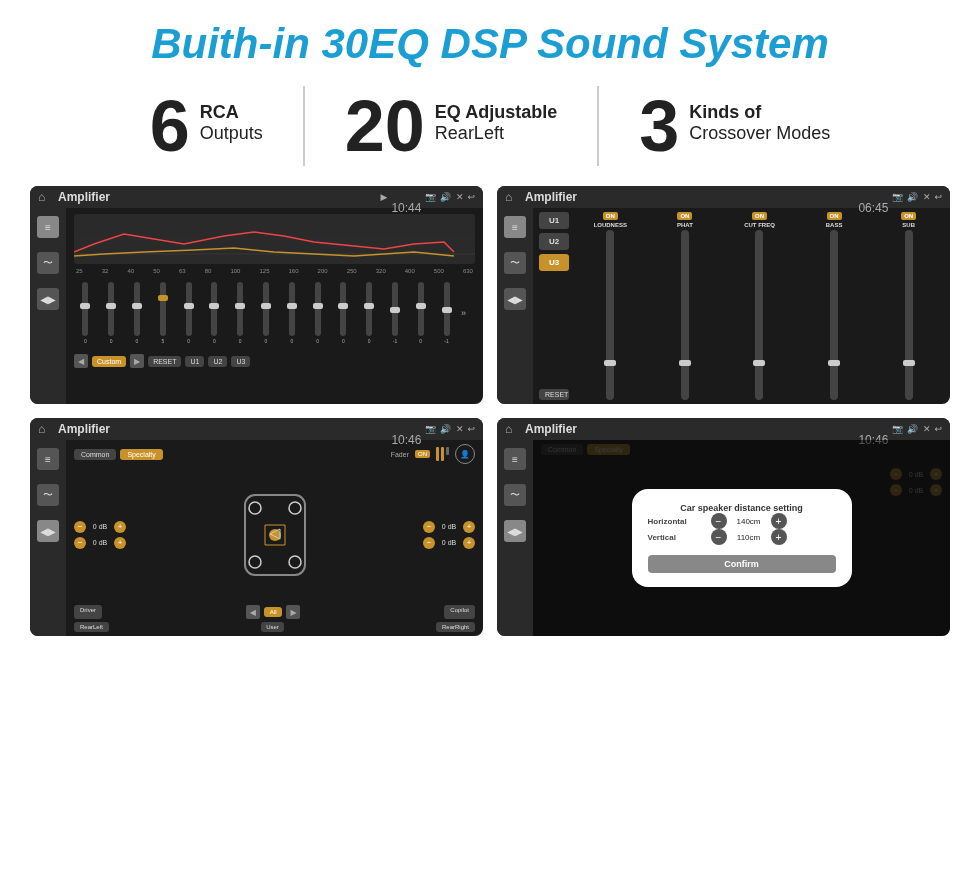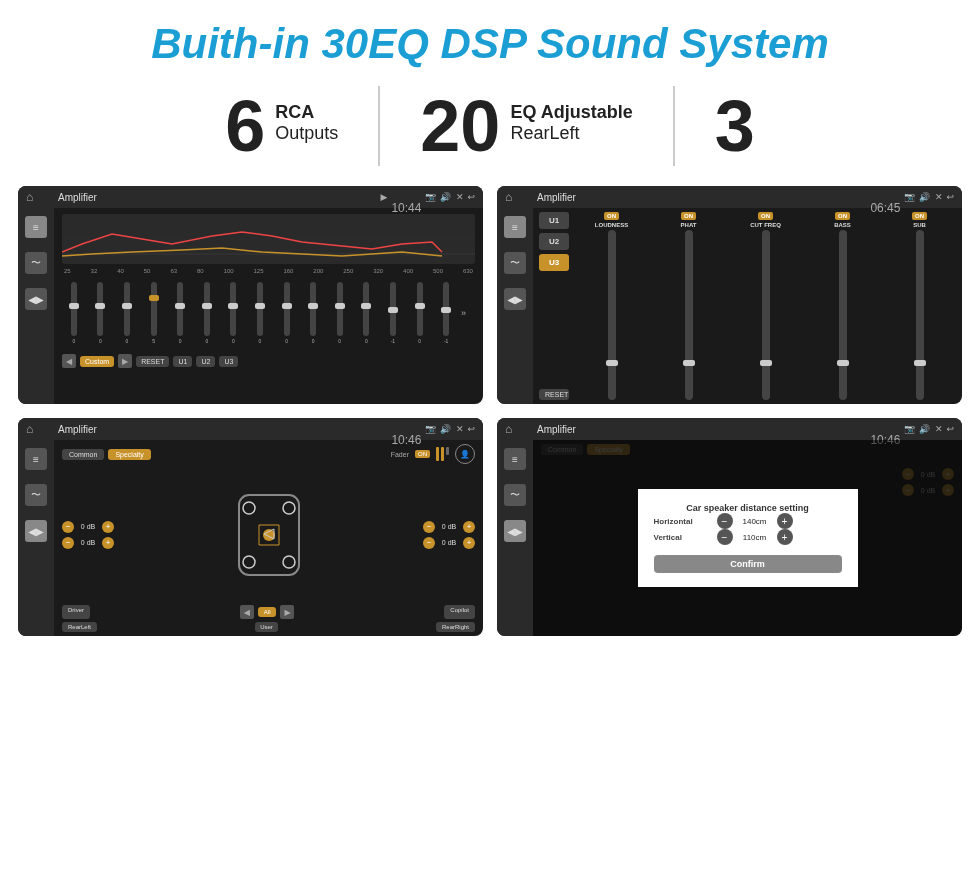--- a/index.html
+++ b/index.html
@@ -8,21 +8,21 @@
       height: 881px;
       background: #ffffff;
       font-family: Arial, sans-serif;
       overflow: hidden;
     }
 
     .page-wrapper {
       width: 980px;
       height: 881px;
       background: #fff;
-      padding: 20px 18px;
+      padding: 20px 30px;
     }
 
     
     .main-title {
       text-align: center;
       font-size: 42px;
       font-weight: 900;
       color: #1a9ed4;
       margin-bottom: 18px;
       font-style: italic;
@@ -96,25 +96,24 @@
       gap: 6px;
     }
     .topbar-home {
       width: 14px;
       height: 14px;
       color: #aaa;
       font-size: 12px;
       display: flex; align-items: center;
     }
     .topbar-title {
-      font-size: 10px;
-      color: #ddd;
-      font-weight: 400;
-      flex: 1;
-      margin-left: 12px;
+      font-size: 12px;
+      color: #ddd;
+      font-weight: 700;
+      flex: 1;
     }
     .topbar-icons {
       display: flex;
       gap: 4px;
       align-items: center;
     }
     .topbar-icon {
       font-size: 9px;
       color: #aaa;
     }
@@ -444,21 +443,21 @@
       position: absolute;
       top: 0; left: 0; right: 0; bottom: 0;
       background: rgba(0,0,0,0.5);
       display: flex;
       align-items: center;
       justify-content: center;
       z-index: 10;
     }
     .dialog-box {
       background: #fff;
-      border-radius: 0;
+      border-radius: 16px;
       padding: 14px 16px;
       width: 220px;
       display: flex;
       flex-direction: column;
     }
     .dialog-title {
       font-size: 9px;
       font-weight: 700;
       color: #333;
       text-align: center;
@@ -532,20 +531,24 @@
     <div class="stat-item">
       <span class="stat-number">20</span>
       <div class="stat-text">
         <span class="line1">EQ Adjustable</span>
         <span class="line2">RearLeft</span>
       </div>
     </div>
     <div class="stat-divider"></div>
     <div class="stat-item">
       <span class="stat-number">3</span>
+      <div class="stat-text">
+        <span class="line1">Kinds of</span>
+        <span class="line2">Crossover Modes</span>
+      </div>
     </div>
   </div>
 
   <div class="screens-grid">
 
     <div class="screen">
       <div class="screen-topbar">
         <span class="topbar-home">⌂</span>
         <span class="topbar-title">Amplifier</span>
         <div class="topbar-icons">

